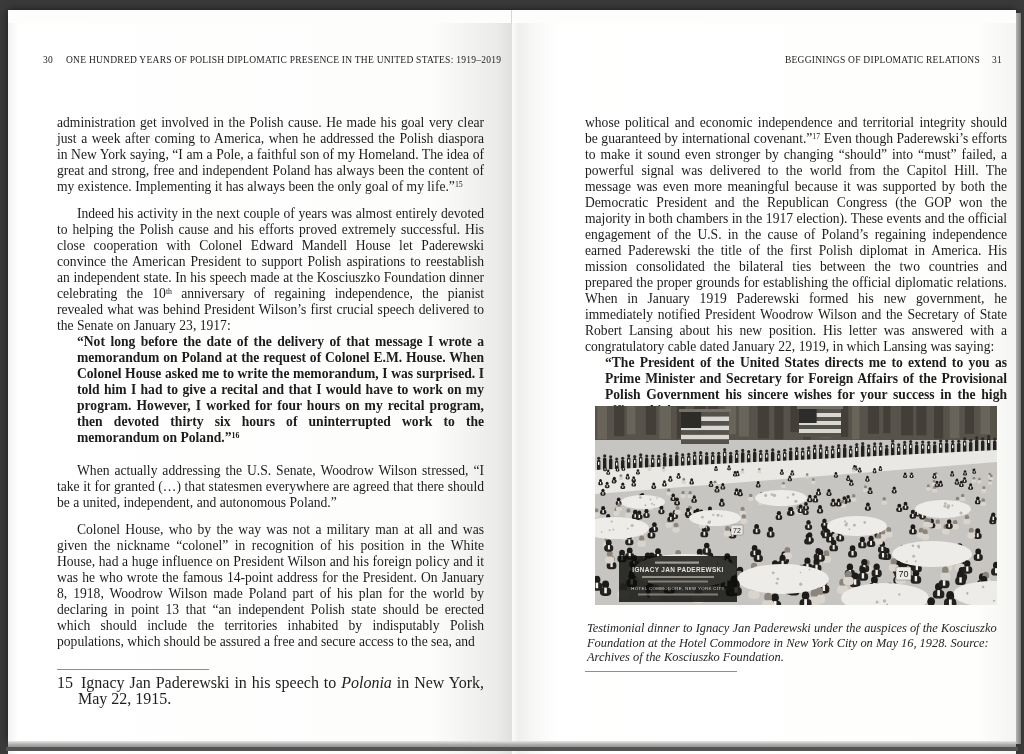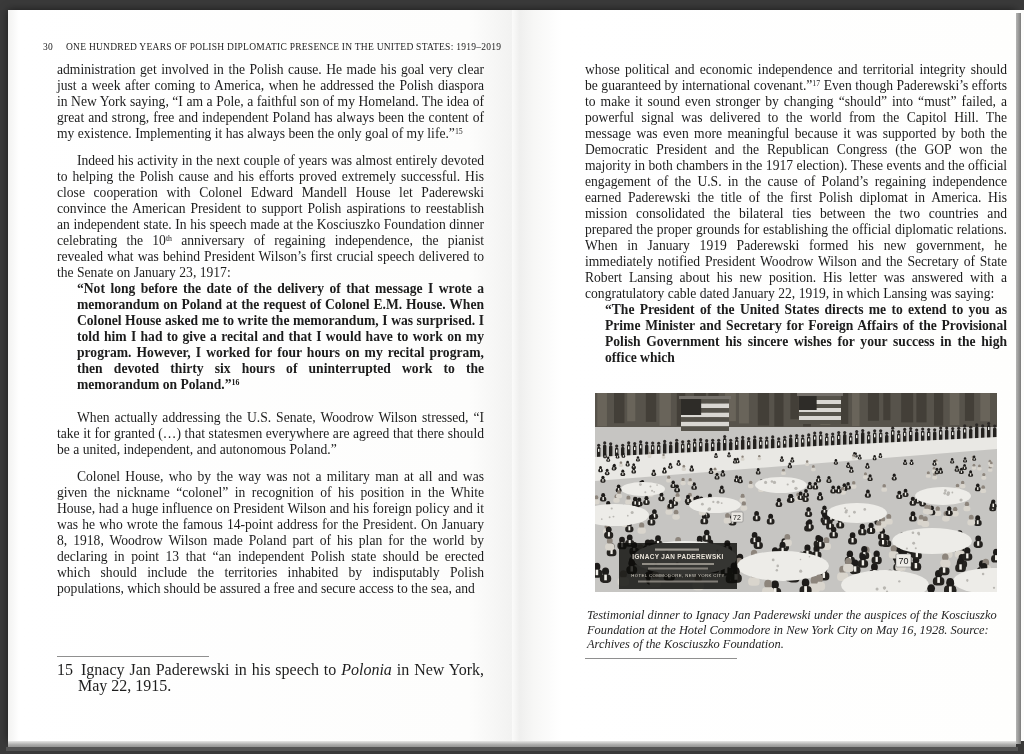--- a/index.html
+++ b/index.html
@@ -6,21 +6,21 @@
   body{
     width:1024px;height:754px;position:relative;overflow:hidden;
     background:#3a3a3a;
     font-family:"Liberation Serif","DejaVu Serif",serif;
   }
   .book{
     position:absolute;left:8px;top:10px;width:1008px;height:731px;
     box-shadow:0 0 8px rgba(0,0,0,0.55);
     background:#fdfdfc;
   }
-  .page{position:absolute;top:0;height:731px;width:504px;padding-left:44px;}
+  .page{position:absolute;top:13px;height:731px;width:504px;}
   .page-left{
     left:0;
     background:linear-gradient(90deg,#f2f2f1 0%,#ffffff 2%,#fdfdfc 84%,#ebebea 97%,#e0e0df 100%);
   }
   .page-right{
     left:504px;
     background:linear-gradient(90deg,#fbfbfa 0%,#eFEFee 1.4%,#f7f7f6 4%,#ffffff 9%,#fefefd 92%,#f4f4f3 100%);
   }
   .spine-line{position:absolute;left:503px;top:0;width:1px;height:731px;background:rgba(130,130,130,0.30);}
   .stack-bottom{position:absolute;left:8px;top:741px;width:1008px;height:7px;
@@ -38,21 +38,21 @@
 
   .body-text{
     position:absolute;top:52px;
     font-size:13.6px;line-height:16px;color:#1c1c1c;
     text-align:justify;
   }
   .bt-left{left:49px;width:427px;}
   .bt-right{left:73px;width:422px;}
   .para{margin:0;}
   .para.indent{text-indent:20px;margin-top:11px;}
-  .para.opening{text-indent:0;}
+  .para.opening{text-indent:0;margin-top:40px;}
   .para.quote{margin-left:20px;text-indent:0;font-weight:bold;}
   .para.gap{margin-top:17px;}
   sup{font-size:58%;line-height:0;position:relative;top:-0.45em;vertical-align:baseline;}
 
   .footnotes{position:absolute;font-size:16px;line-height:16px;color:#1e1e1e;}
   .fn-left{left:49px;top:646px;width:427px;}
   .fn-right{left:73px;top:648px;width:422px;}
   .fn-rule{width:152px;border-top:1px solid #8f8f8f;margin-bottom:5px;}
   .footnote{padding-left:21px;text-indent:-21px;text-align:justify;}
 
@@ -91,20 +91,24 @@
       </div>
     <div class="footnotes fn-left">
       <div class="fn-rule"></div>
       <div id="left-footnotes">
           <div class="footnote"><span>15 </span><span>Ignacy Jan Paderewski in his speech to </span><i>Polonia</i><span> in New York, May 22, 1915.</span></div>
         </div>
     </div>
   </div>
 
   <div class="page page-right">
+    <div class="running-head rh-right">
+      <span>BEGGININGS OF DIPLOMATIC RELATIONS</span>
+      <span>31</span>
+    </div>
     <div class="body-text bt-right" id="right-body">
         <p class="para opening"><span>whose political and economic independence and territorial integrity should be guaranteed by international covenant.”</span><sup>17</sup><span> Even though Paderewski’s efforts to make it sound even stronger by changing “should” into “must” failed, a powerful signal was delivered to the world from the Capitol Hill. The message was even more meaningful because it was supported by both the Democratic President and the Republican Congress (the GOP won the majority in both chambers in the 1917 election). These events and the official engagement of the U.S. in the cause of Poland’s regaining independence earned Paderewski the title of the first Polish diplomat in America. His mission consolidated the bilateral ties between the two countries and prepared the proper grounds for establishing the official diplomatic relations. When in January 1919 Paderewski formed his new government, he immediately notified President Woodrow Wilson and the Secretary of State Robert Lansing about his new position. His letter was answered with a congratulatory cable dated January 22, 1919, in which Lansing was saying:</span></p>
         <p class="para quote"><span>“The President of the United States directs me to extend to you as Prime Minister and Secretary for Foreign Affairs of the Provisional Polish Government his sincere wishes for your success in the high office which</span></p>
       </div>
 
     <figure>
       <svg id="photo-svg" viewBox="0 0 402 199" width="402" height="199" role="img">
         <g id="photo-paint">
             <rect x="0" y="0" width="402" height="199" fill="#c6c5c2"></rect>
             <rect x="0" y="0" width="402" height="34" fill="#57534b"></rect>

